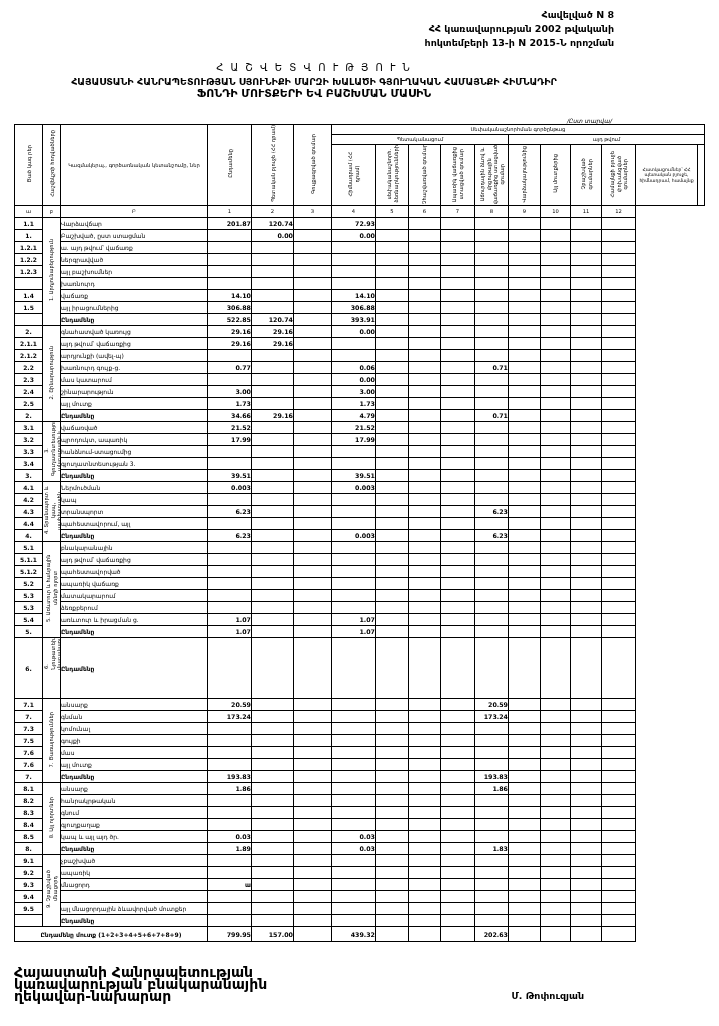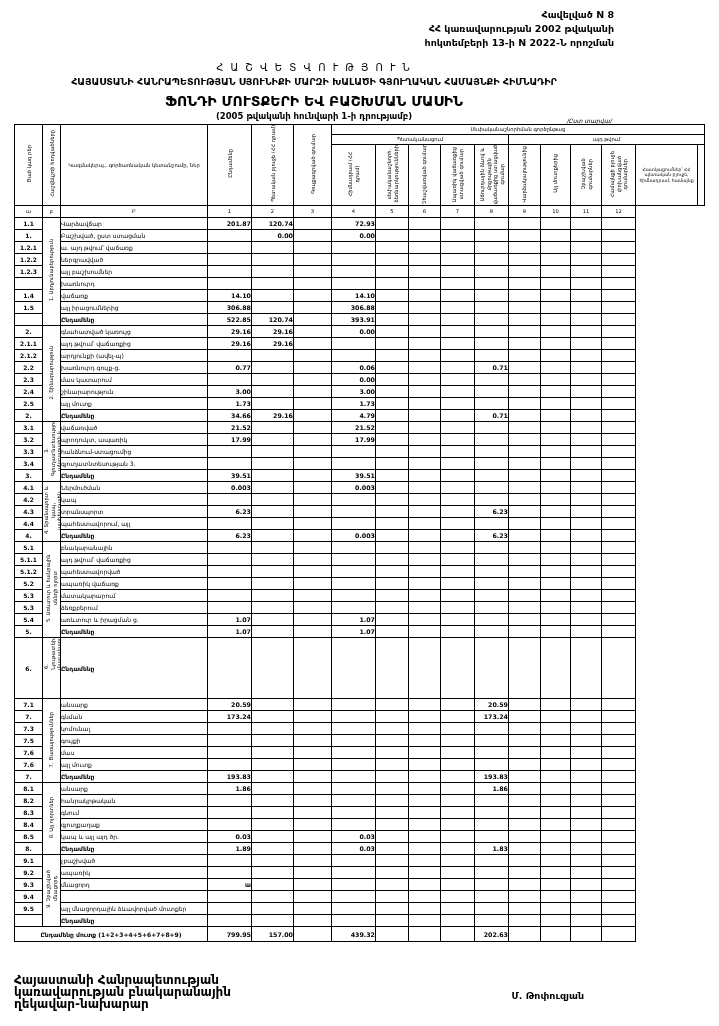--- a/index.html
+++ b/index.html
@@ -15,21 +15,21 @@
   
   .hdr-right{
     position:absolute;right:14px;top:8px;text-align:right;
     font-size:9.5px;font-weight:bold;line-height:14px;
   }
   .title-block{
     position:absolute;left:0;right:0;top:62px;text-align:center;
   }
   .t1{font-size:10px;font-weight:normal;letter-spacing:2px;}
   .t2{font-size:9.5px;font-weight:bold;margin-top:3px;}
-  .t3{font-size:14px;font-weight:bold;margin-top:6px;}
+  .t3{font-size:11px;font-weight:bold;margin-top:0;}
   .t4{font-size:8.5px;font-weight:bold;margin-top:2px;}
   .unit-note{
     position:absolute;right:16px;top:117px;font-size:6px;font-style:italic;
   }
 
   
   table.main{
     position:absolute;left:14px;top:124px;
     border-collapse:collapse;
     width:691px;
@@ -65,42 +65,41 @@
     max-height:104px;
   }
   .rowlbl{font-size:6px;}
   .num{font-size:6.3px;font-weight:bold;text-align:right;padding-right:3px;}
   .thickb{border-bottom:1.4px solid #000 !important;}
   .thickt{border-top:1.4px solid #000 !important;}
   .tall{height:104px;}
 
   
   .footer-left{
-    position:absolute;left:14px;top:966px;font-size:12px;font-weight:bold;line-height:12px;margin-top:8px;
+    position:absolute;left:14px;top:966px;font-size:14px;font-weight:bold;line-height:12px;
   }
   .footer-right{
     position:absolute;right:44px;top:990px;font-size:9.5px;font-weight:bold;
   }
 </style>
 </head>
 <body>
 
 <div class="page">
 
   <div class="hdr-right">
     <div>Հավելված N 8</div>
     <div>ՀՀ կառավարության 2002 թվականի</div>
-    <div>հոկտեմբերի 13-ի N 2022-Ն որոշման</div>
+    <div>հոկտեմբերի 13-ի N 2015-Ն որոշման</div>
   </div>
 
   <div class="title-block">
     <div class="t1">Հ Ա Շ Վ Ե Տ Վ Ո Ւ Թ Յ Ո Ւ Ն</div>
     <div class="t2">ՀԱՅԱՍՏԱՆԻ ՀԱՆՐԱՊԵՏՈՒԹՅԱՆ ՍՅՈՒՆԻՔԻ ՄԱՐԶԻ ԽԱԼԱԾԻ ԳՅՈՒՂԱԿԱՆ ՀԱՄԱՅՆՔԻ ՀԻՄՆԱԴԻՐ</div>
     <div class="t3">ՖՈՆԴԻ ՄՈՒՏՔԵՐԻ ԵՎ ԲԱՇԽՄԱՆ ՄԱՍԻՆ</div>
-    <div class="t4">(2005 թվականի հունվարի 1-ի դրությամբ)</div>
   </div>
   <div class="unit-note">/Ըստ տարվա/</div>
 
   <table class="main">
     <colgroup>
       <col style="width:28px">
       <col style="width:18px">
       <col style="width:20px">
       <col style="width:127px">
       <col style="width:44px">

